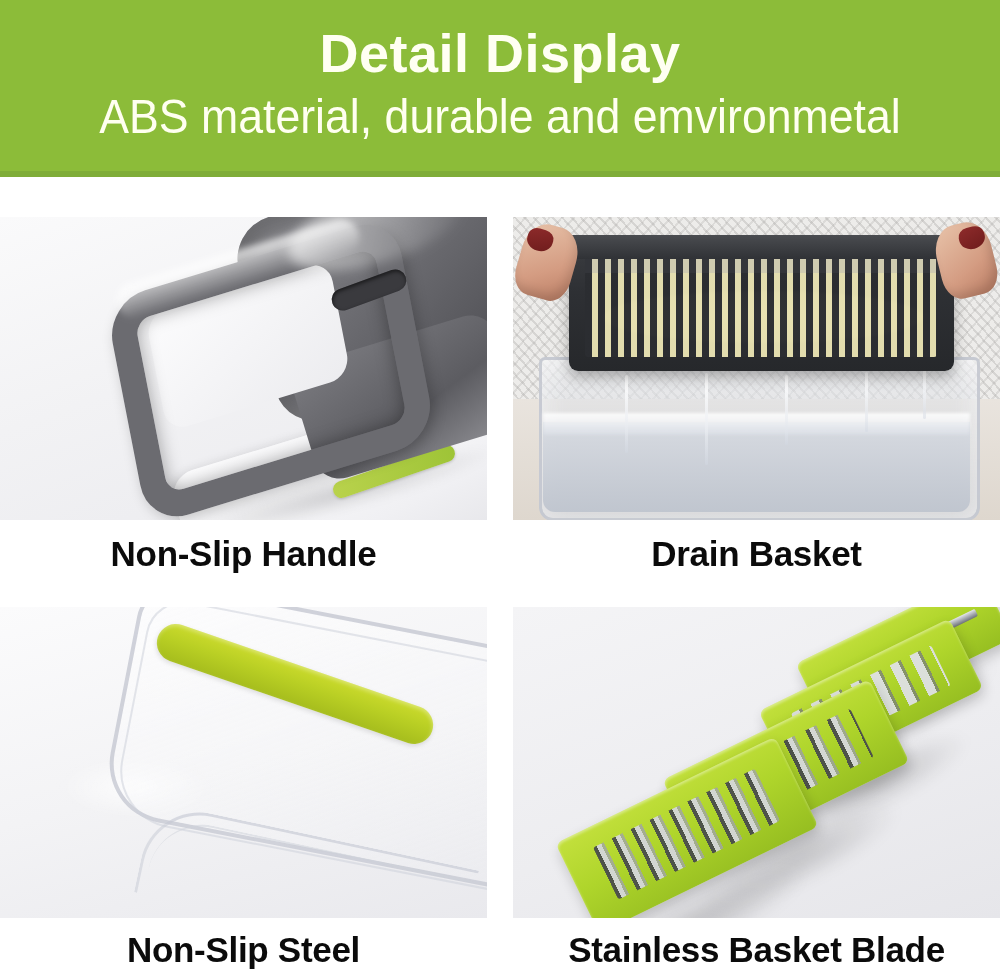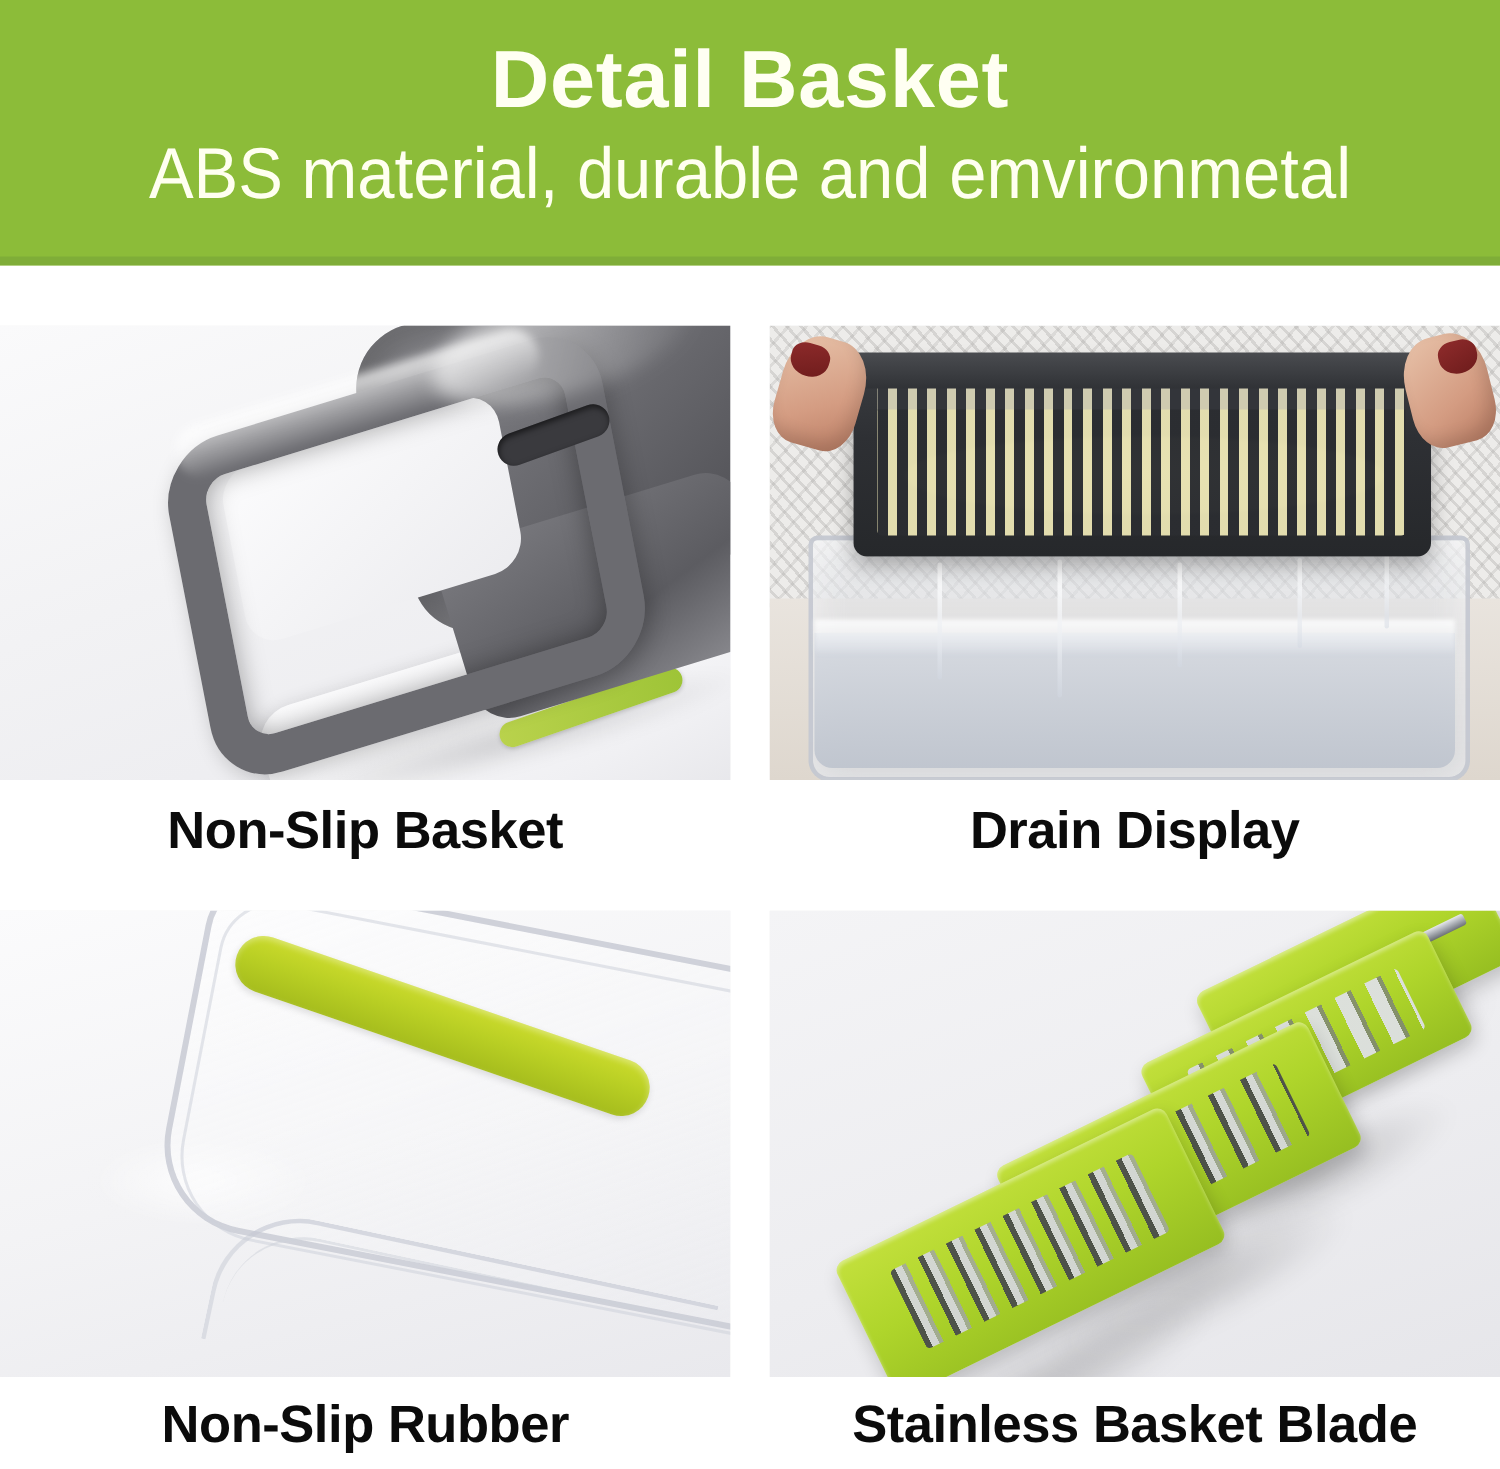--- a/index.html
+++ b/index.html
@@ -393,41 +393,41 @@
   .card-shadow {
     position: absolute;
     background: radial-gradient(ellipse at center, rgba(0,0,0,.18), rgba(0,0,0,0) 72%);
     filter: blur(6px);
   }
 </style>
 </head>
 <body>
 
 <div class="banner">
-  <div class="banner-title">Detail Basket</div>
+  <div class="banner-title">Detail Display</div>
   <div class="banner-subtitle">ABS material, durable and emvironmetal</div>
   <div class="banner-underline"></div>
 </div>
 
 <div class="panel" id="panel-handle">
   <div class="photo">
     <div class="ph1-bg"></div>
     <div class="ph1-base"></div>
     <div class="ph1-shadow"></div>
     <div class="ph1-green-strip"></div>
     <div class="ph1-body"></div>
     <div class="ph1-neck"></div>
     <div class="ph1-ring-hole"></div>
     <div class="ph1-handle-ring"></div>
     <div class="ph1-ring-highlight"></div>
     <div class="ph1-slot"></div>
     <div class="ph1-body-gloss"></div>
   </div>
 </div>
-<div class="caption" id="cap-handle">Non-Slip Basket</div>
+<div class="caption" id="cap-handle">Non-Slip Handle</div>
 
 <div class="panel" id="panel-basket">
   <div class="photo">
     <div class="ph2-bg"></div>
     <div class="ph2-cloth"></div>
     <div class="ph2-counter"></div>
 
     <div class="ph2-tub"></div>
     <div class="ph2-water"></div>
     <div class="ph2-water-surface"></div>
@@ -443,34 +443,34 @@
     <div class="ph2-slots"></div>
     <div class="ph2-slots-teeth"></div>
     <div class="ph2-basket-rim"></div>
 
     <div class="ph2-hand" style="left:6px; top:8px; transform:rotate(16deg);"></div>
     <div class="ph2-nail" style="left:14px; top:12px; transform:rotate(16deg);"></div>
     <div class="ph2-hand" style="left:425px; top:6px; transform:rotate(-14deg);"></div>
     <div class="ph2-nail" style="left:446px; top:10px; transform:rotate(-14deg);"></div>
   </div>
 </div>
-<div class="caption" id="cap-basket">Drain Display</div>
+<div class="caption" id="cap-basket">Drain Basket</div>
 
 <div class="panel" id="panel-rubber">
   <div class="photo">
     <div class="ph3-bg"></div>
     <div class="ph3-glare"></div>
     <div class="ph3-tub-top"></div>
     <div class="ph3-tub-edge2"></div>
     <div class="ph3-lower-edge"></div>
     <div class="ph3-lower-edge2"></div>
     <div class="ph3-rubber"></div>
   </div>
 </div>
-<div class="caption" id="cap-rubber">Non-Slip Rubber</div>
+<div class="caption" id="cap-rubber">Non-Slip Steel</div>
 
 <div class="panel" id="panel-blade">
   <div class="photo">
     <div class="ph4-bg"></div>
 
     <div class="card-shadow" style="left:300px; top:72px; width:190px; height:50px; transform:rotate(-26deg);"></div>
     <div class="blade-card" style="left:288px; top:8px; width:206px; height:72px;">
       <div class="straight-blade"></div>
     </div>
 

